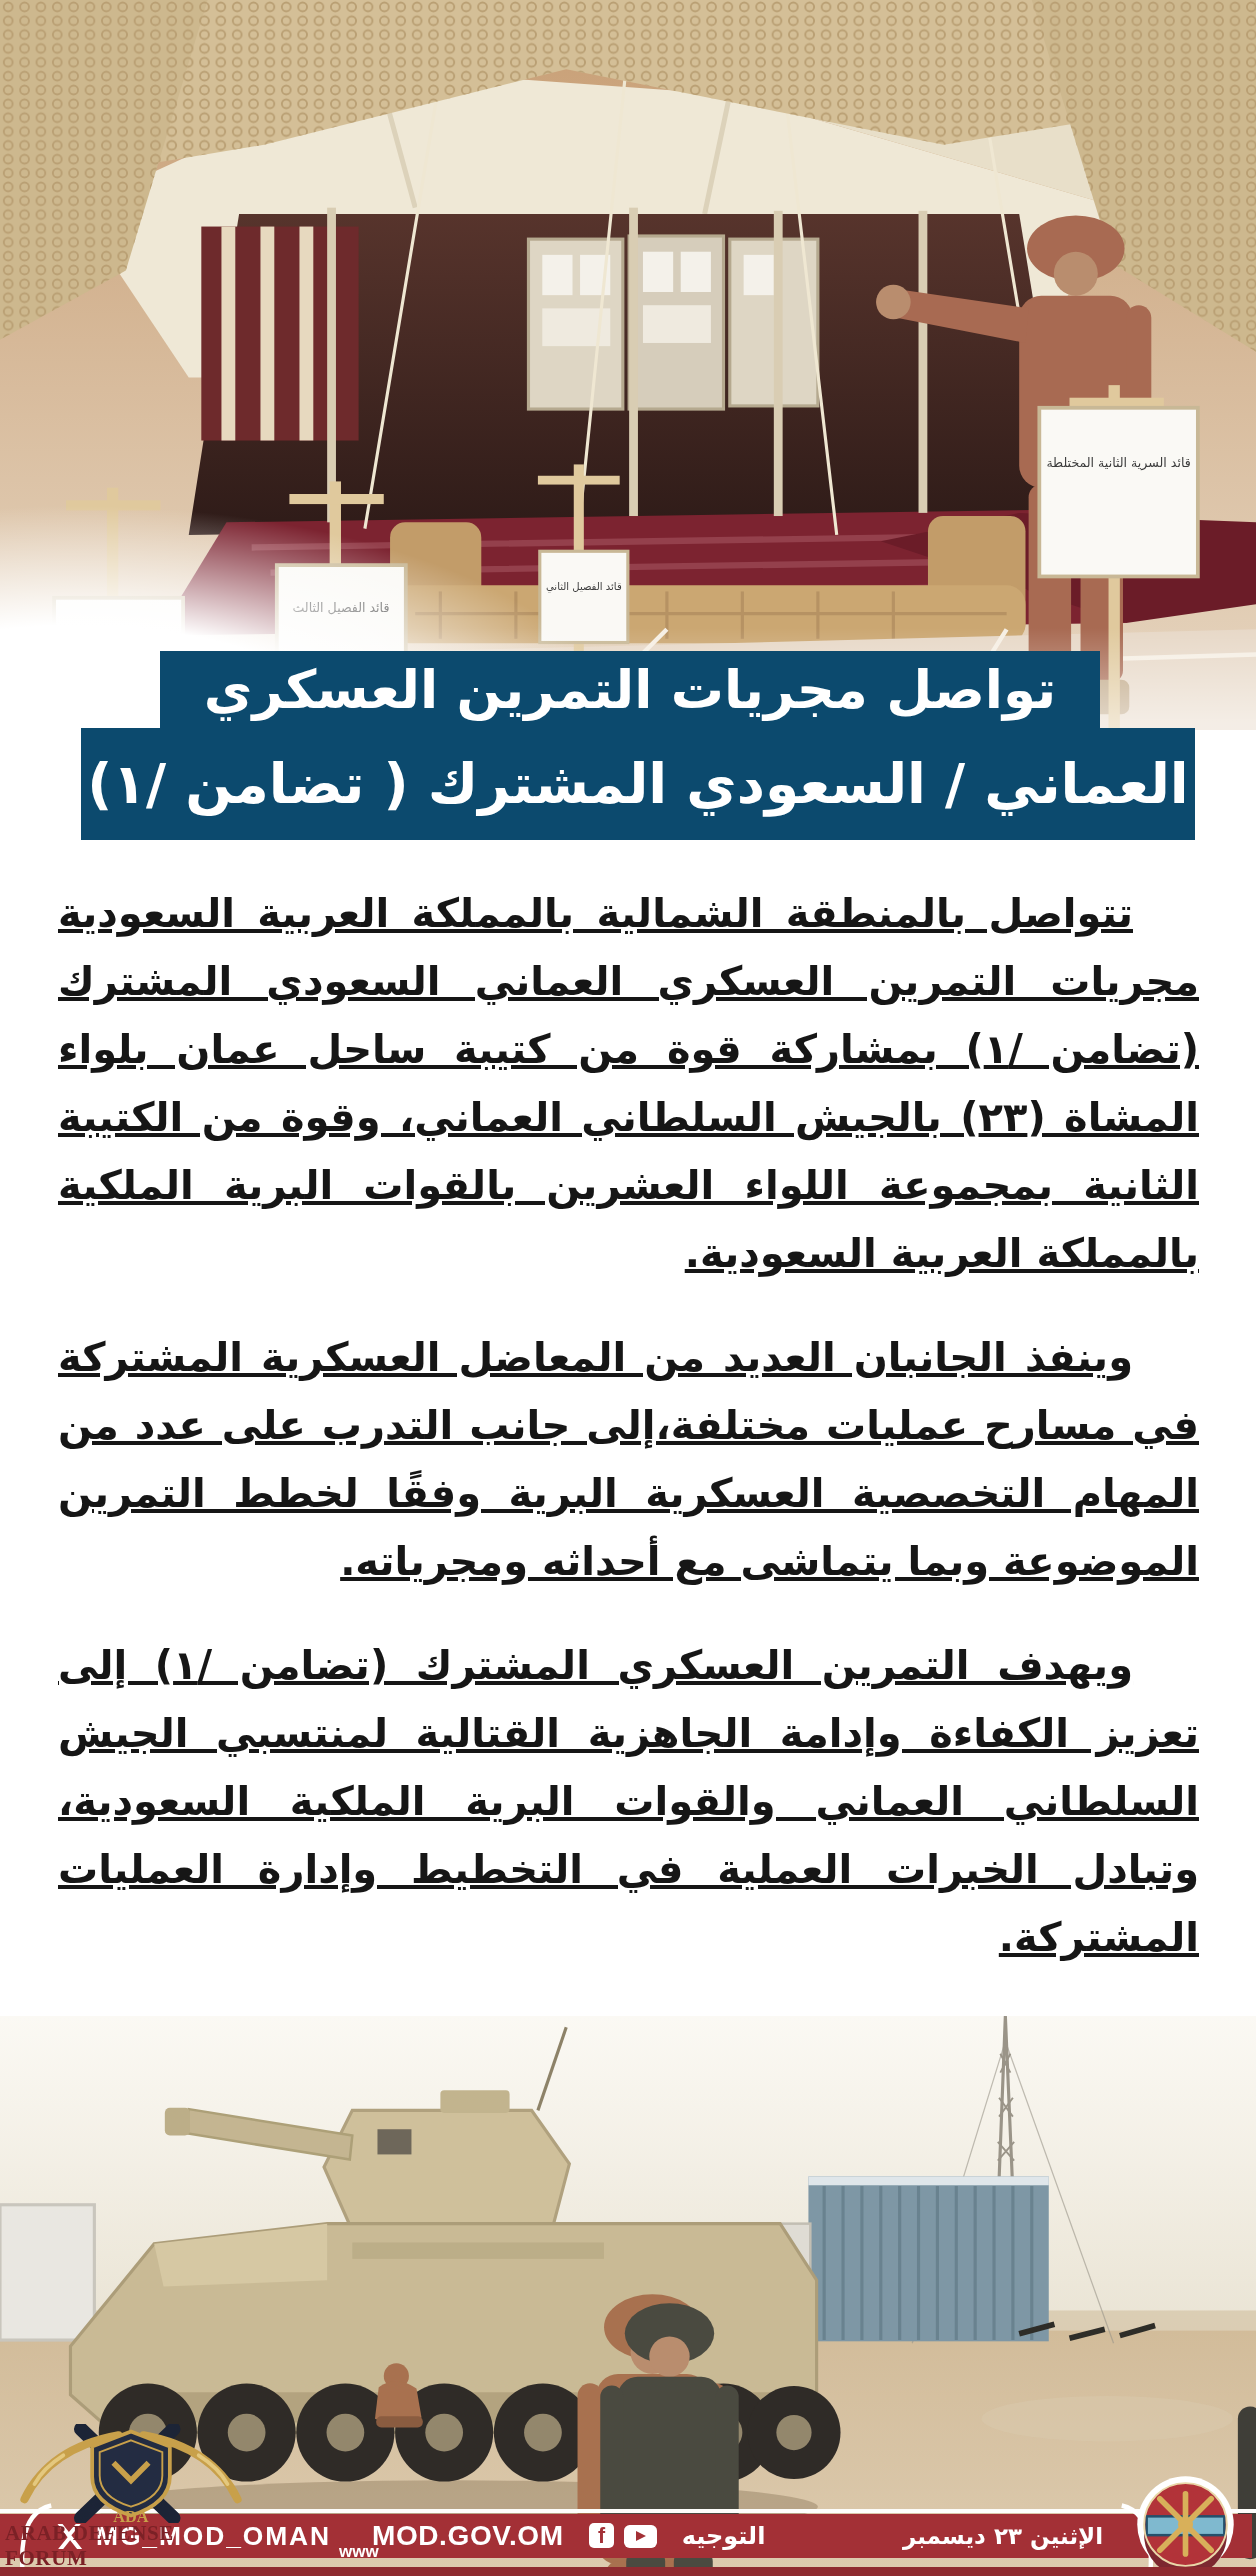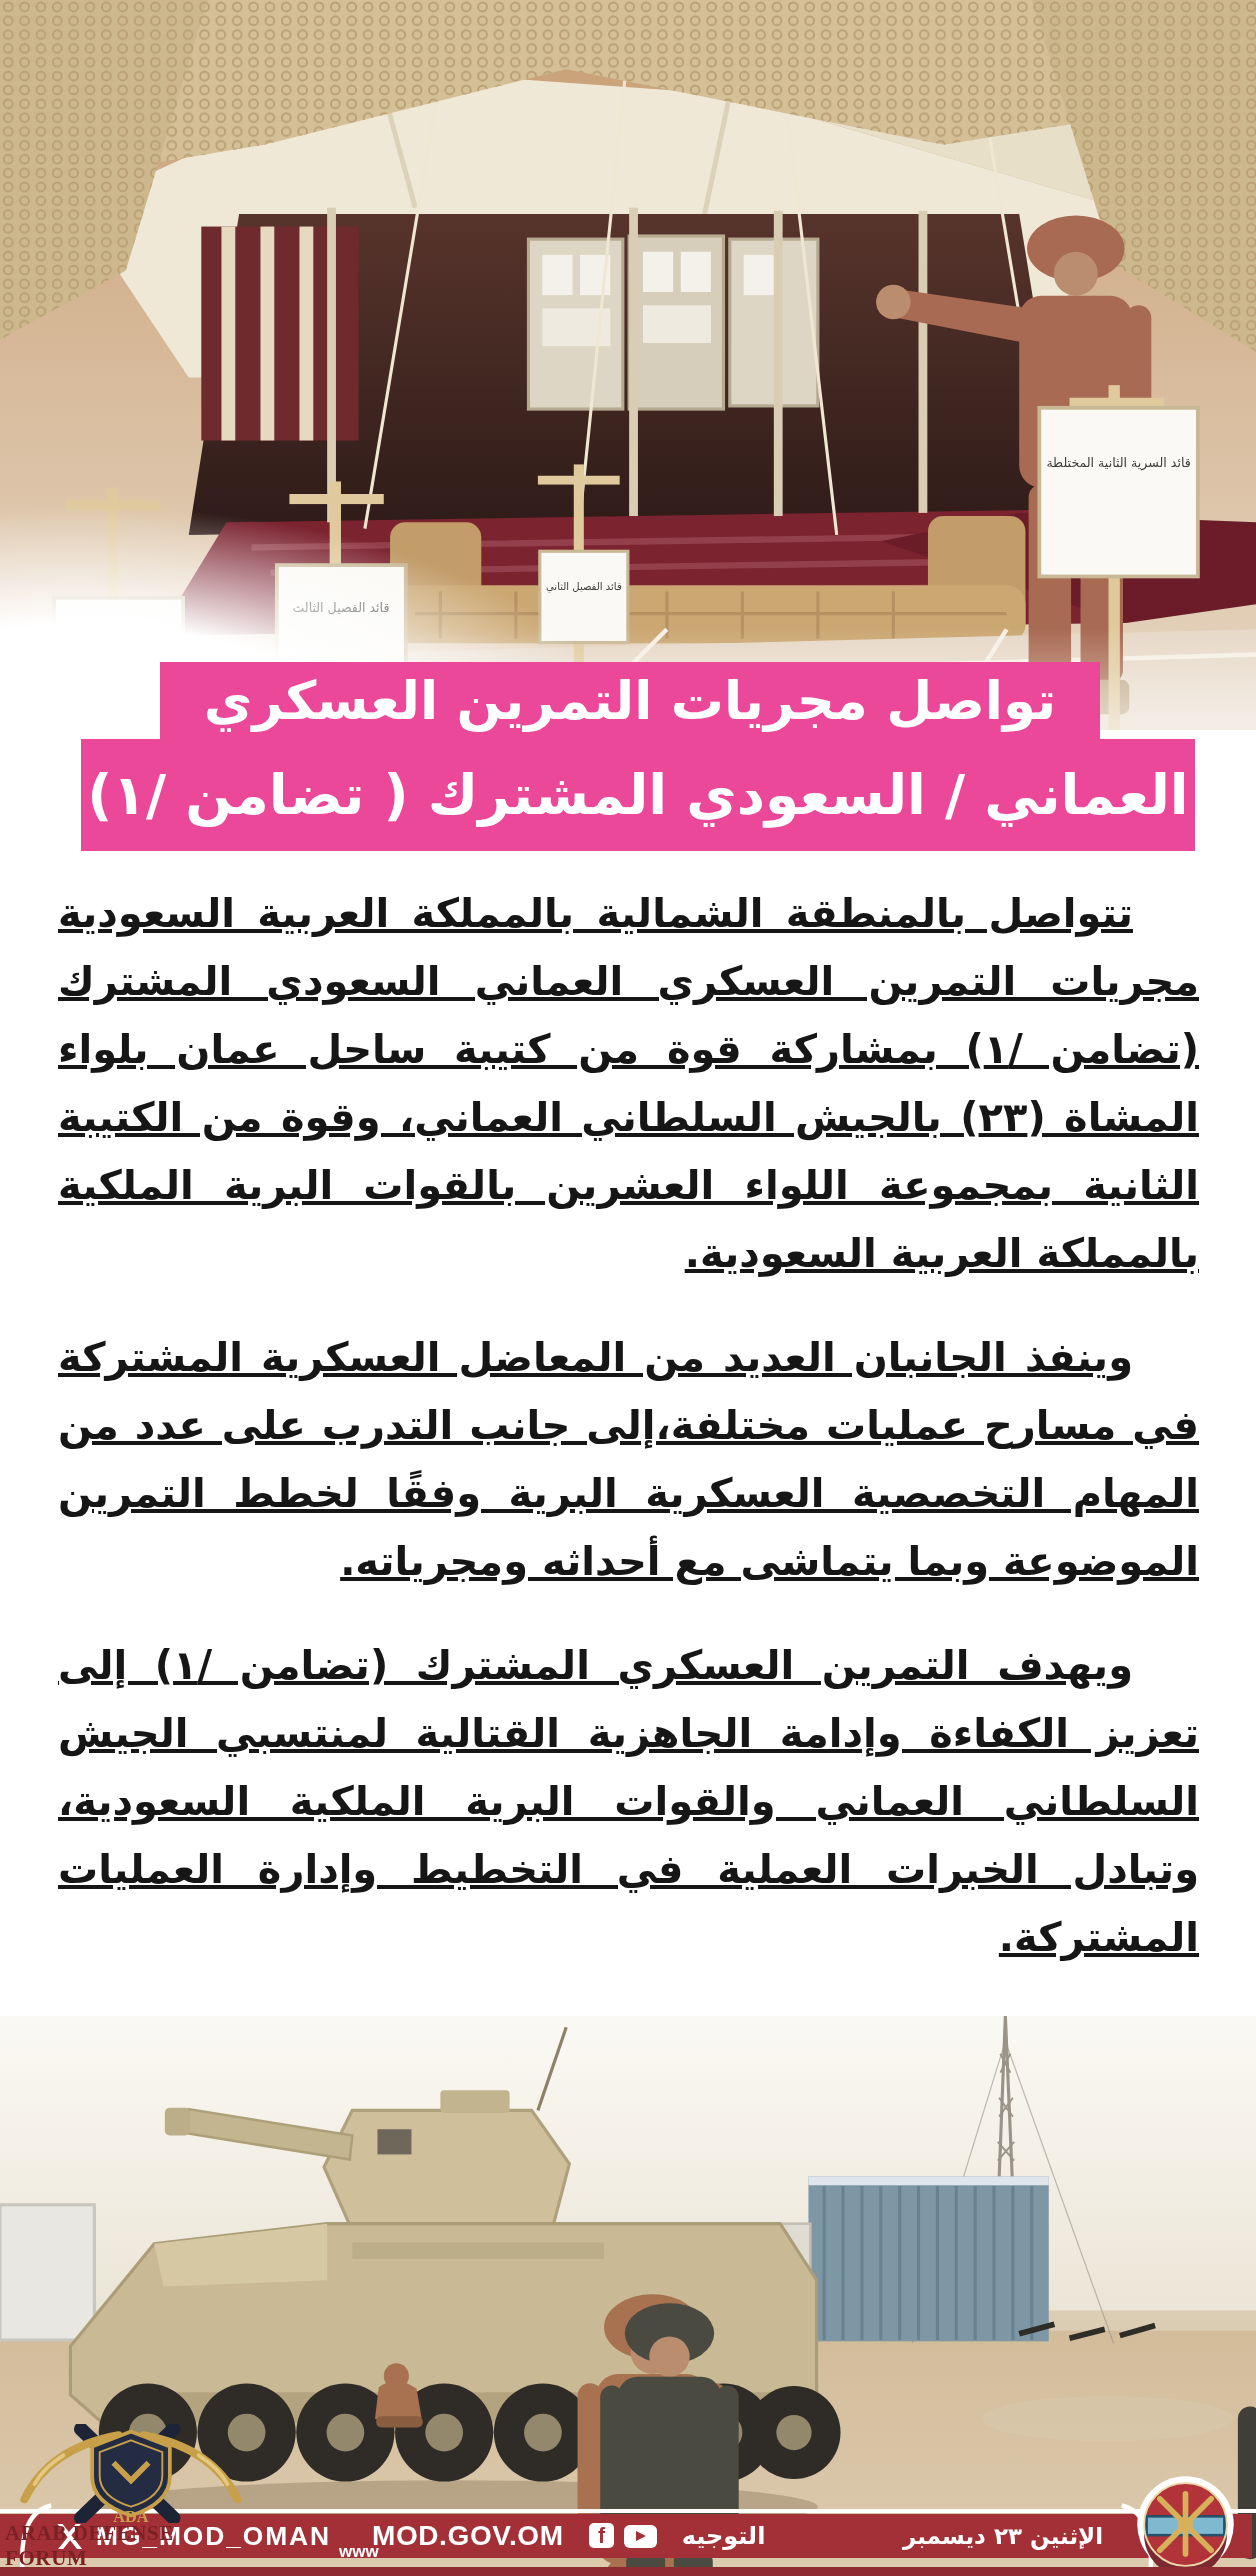--- a/index.html
+++ b/index.html
@@ -5,23 +5,23 @@
   html,body{margin:0;padding:0;background:#ffffff;}
   .page{position:relative;width:1257px;height:2576px;overflow:hidden;background:#fff;
         font-family:"DejaVu Sans",sans-serif;}
   
   .photo-top{position:absolute;left:0;top:0;width:1257px;height:730px;z-index:1;}
   .photo-top svg{display:block;width:100%;height:100%;}
   .fade{position:absolute;inset:0;pointer-events:none;
         background:radial-gradient(786px 352px at 6% 104%, #ffffff 38%, rgba(255,255,255,0) 72%),
                    linear-gradient(to bottom, rgba(255,255,255,0) 86%, rgba(255,255,255,.55) 99%);}
   
-  .banner-block{position:absolute;z-index:3;background:#ec4899;color:#fff;
+  .banner-block{position:absolute;z-index:3;background:#0c4a6e;color:#fff;
         display:flex;align-items:center;justify-content:center;direction:rtl;
-        font-weight:700;text-align:center;margin-top:11px;}
+        font-weight:700;text-align:center;}
   .b1{left:160px;top:651px;width:940px;height:77px;font-size:53px;}
   .b2{left:81px;top:728px;width:1114px;height:112px;font-size:55px;}
   
   .article{position:absolute;left:58px;right:58px;top:879px;z-index:2;direction:rtl;}
   .article p{margin:0 0 36px 0;font-weight:700;font-size:40px;line-height:68px;
         color:#161616;text-align:justify;text-indent:66px;text-decoration:underline;}
   
   .photo-bottom{position:absolute;left:0;top:2016px;width:1257px;height:560px;z-index:1;}
   .photo-bottom svg{display:block;width:100%;height:100%;}
   

